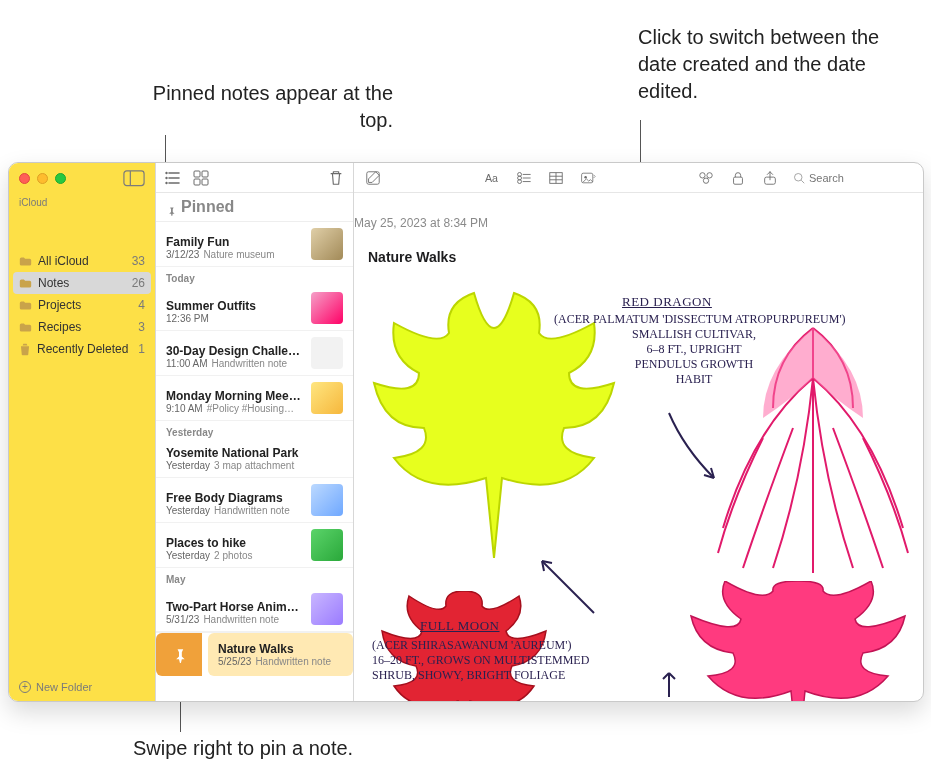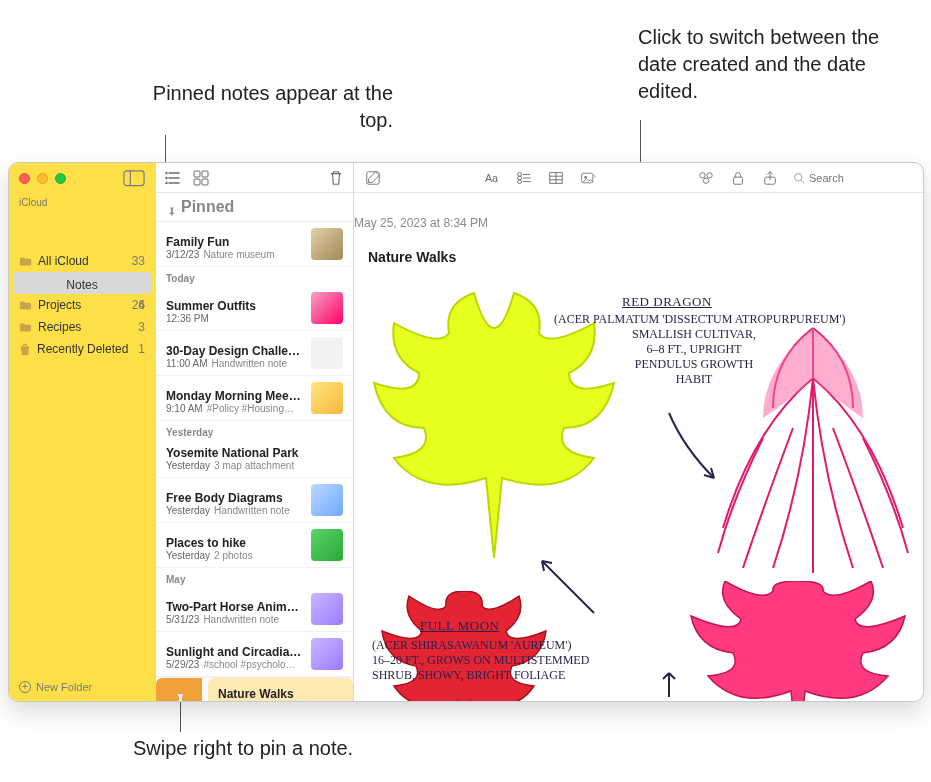--- a/index.html
+++ b/index.html
@@ -74,21 +74,20 @@
     padding: 0 10px;
     font-size: 12px;
     color: #333;
     gap: 6px;
   }
   .sb-item.selected {
     background: #d8d8d8;
     border-radius: 4px;
     margin: 0 4px;
     padding: 0 6px;
-    flex-direction: column;
   }
   .sb-item .count { margin-left: auto; color: #7a7a7a; }
   .folder-icon { width: 13px; height: 11px; color: #c9a34a; }
   .trash-sb-icon { width: 12px; height: 13px; color: #c9a34a; }
 
   .sidebar-footer {
     margin-top: auto;
     font-size: 11px;
     color: #7a7a7a;
     padding: 8px 10px;
@@ -355,27 +354,20 @@
       </div>
 
       <div class="group-header">May</div>
       <div class="note-row">
         <div class="note-main">
           <div class="note-title">Two-Part Horse Anima…</div>
           <div class="note-sub"><span class="date">5/31/23</span><span>Handwritten note</span></div>
         </div>
         <div class="thumb t-purple"></div>
       </div>
-      <div class="note-row">
-        <div class="note-main">
-          <div class="note-title">Sunlight and Circadian…</div>
-          <div class="note-sub"><span class="date">5/29/23</span><span>#school #psycholo…</span></div>
-        </div>
-        <div class="thumb t-purple"></div>
-      </div>
 
       <div class="swipe-row">
         <div class="swipe-action">
           <svg width="16" height="16" viewBox="0 0 16 16">
               <path d="M9 1l6 6-3 1-3 3 0 4-2-2-5 3 3-5-2-2 4 0 3-3 1-3z" fill="#fff" transform="rotate(-45 8 8)"></path>
             </svg>
         </div>
         <div class="swipe-note">
           <div class="note-main">
             <div class="note-title">Nature Walks</div>

